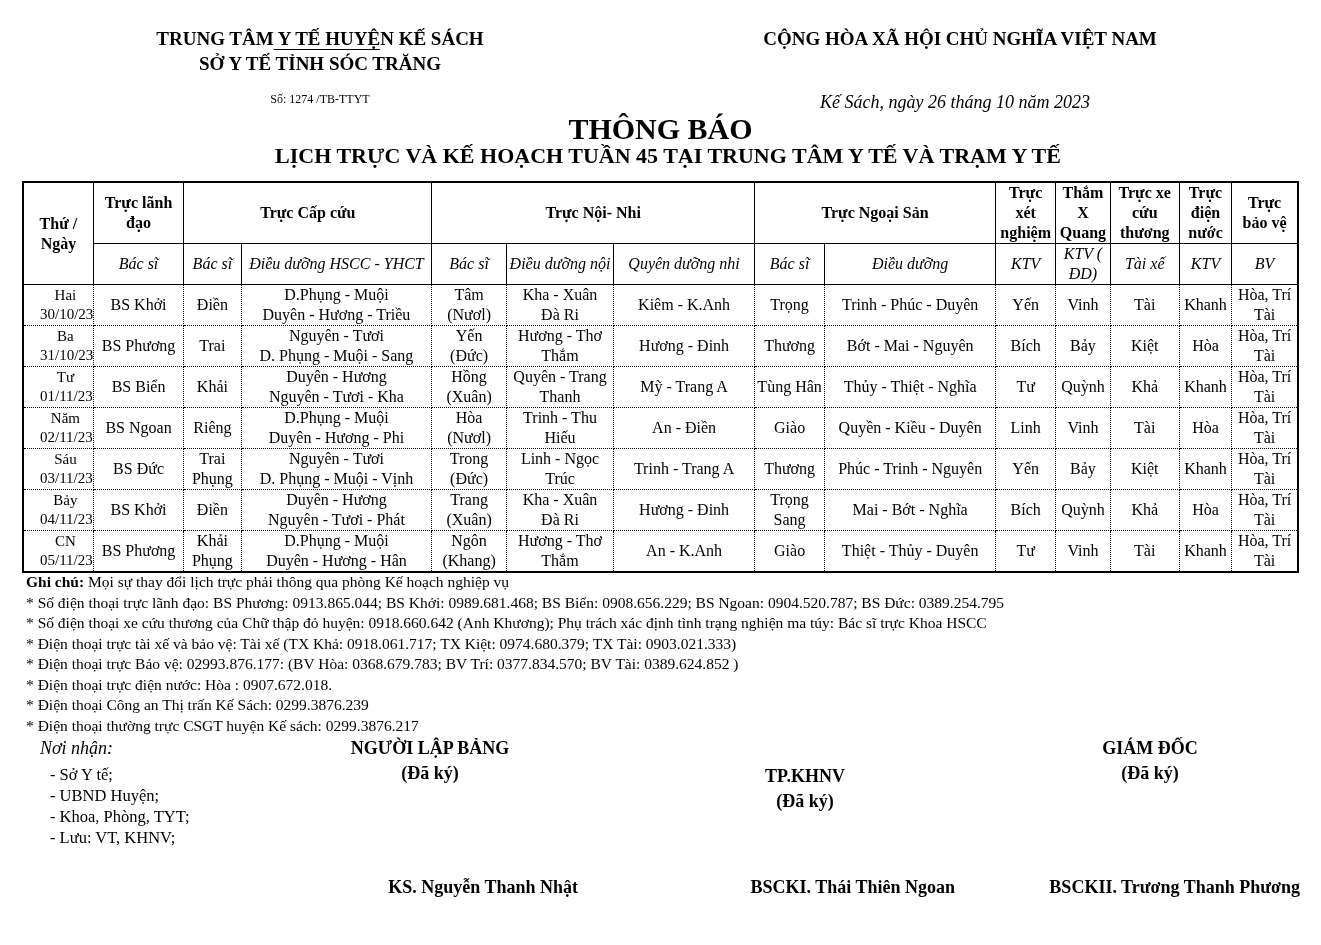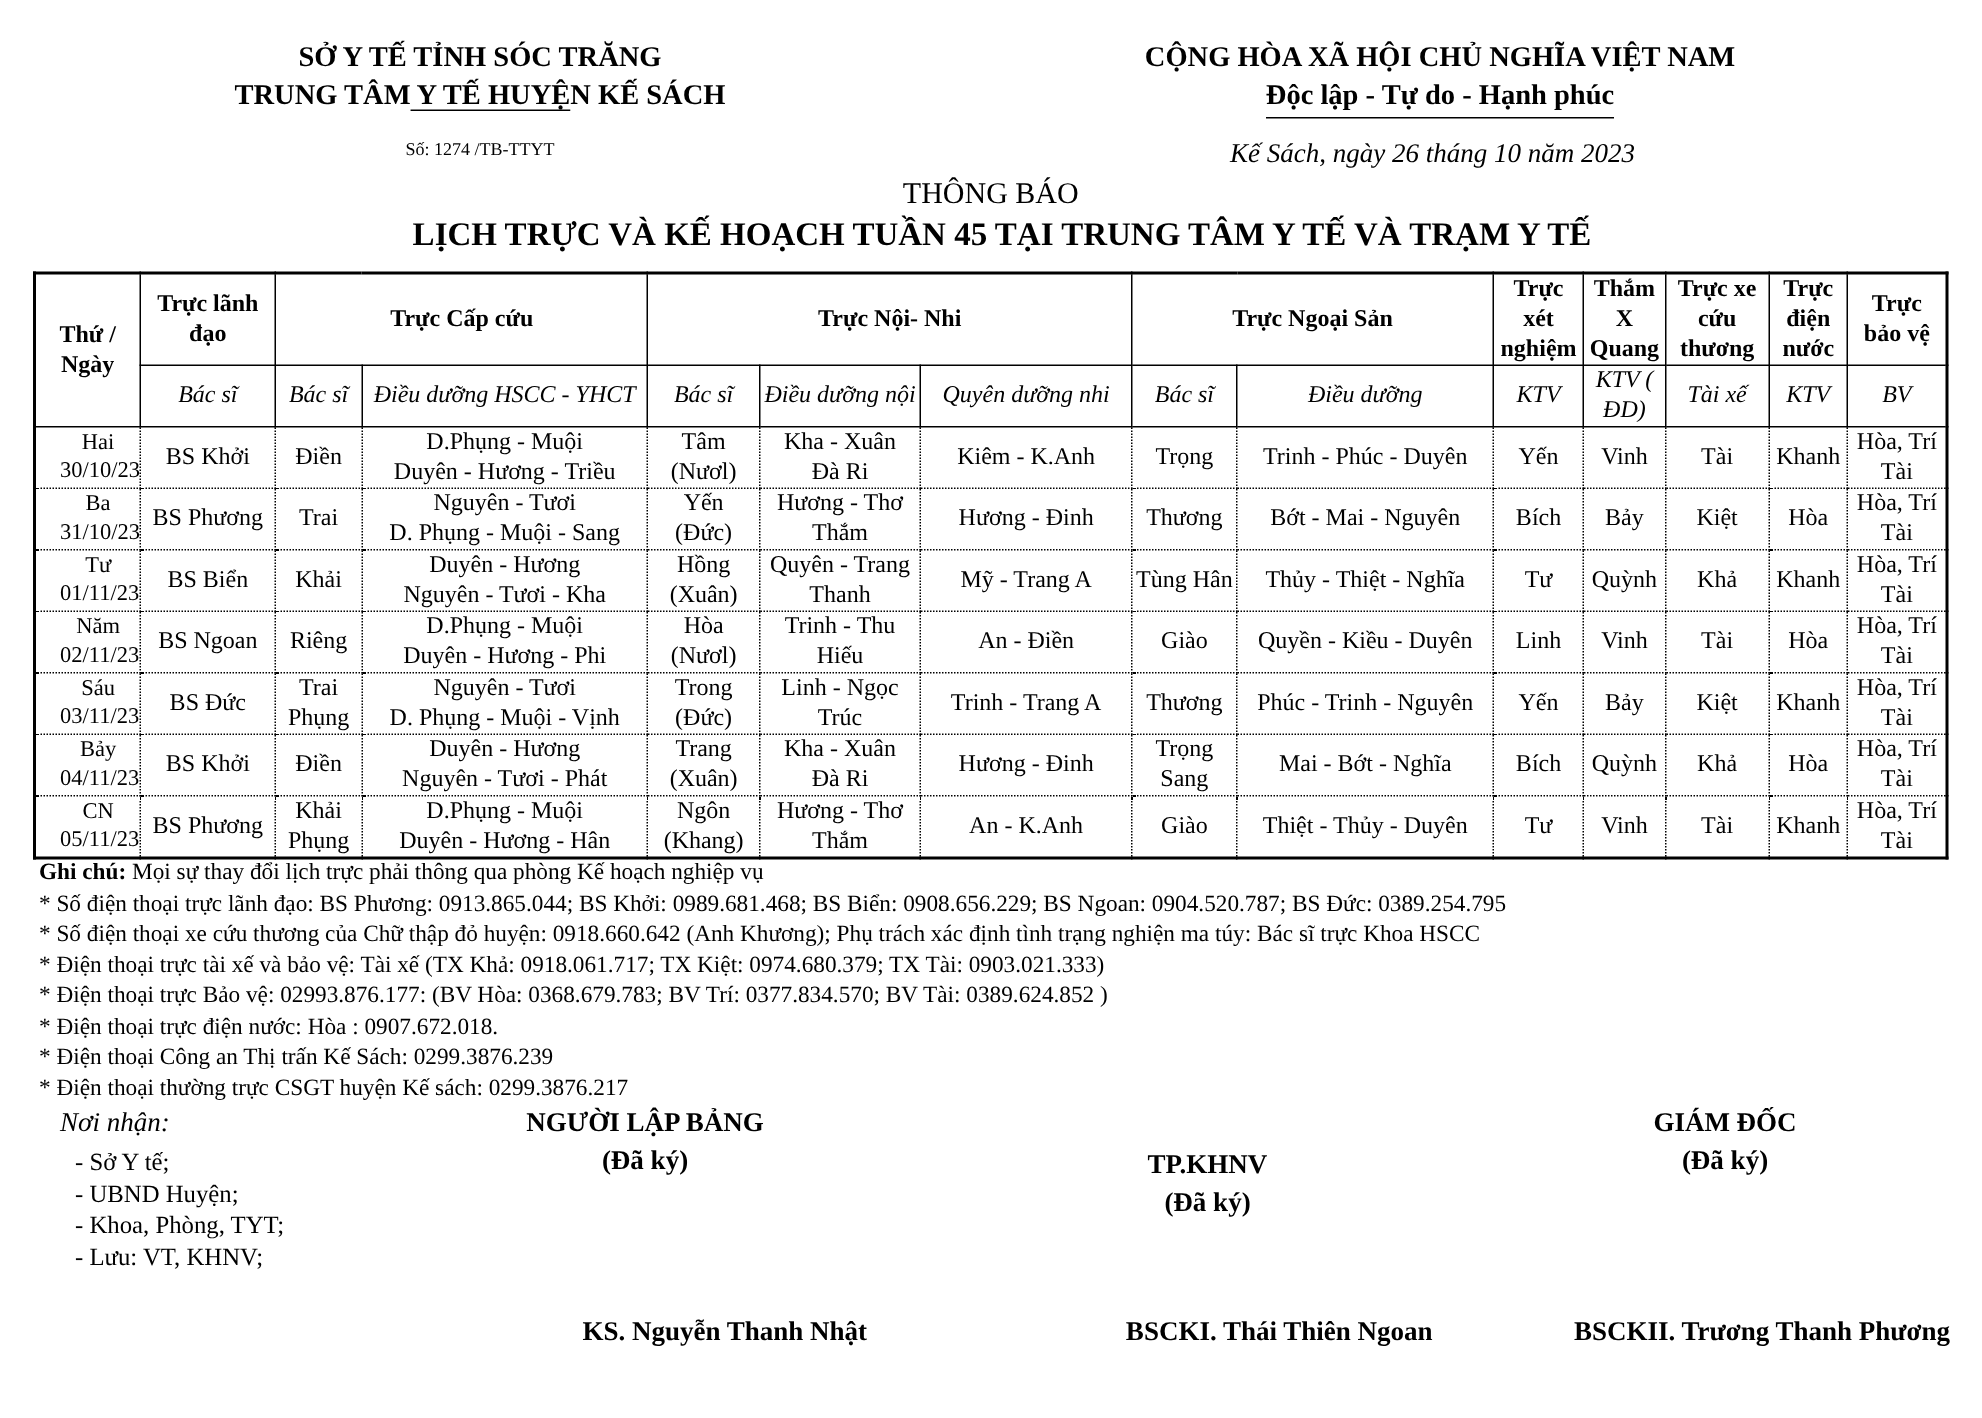--- a/index.html
+++ b/index.html
@@ -12,21 +12,21 @@
   .bold { font-weight: bold; }
 
   
   .hdr-left { left: 100px; width: 440px; top: 26px; }
   .hdr-right { left: 700px; width: 520px; top: 26px; }
   .hdr-line { font-size: 19px; line-height: 25px; font-weight: bold; }
   .ul-part { text-decoration: underline; text-underline-offset: 4px; }
   .motto { display: inline-block; border-bottom: 1.5px solid #000; padding-bottom: 2px; }
   .docno { left: 100px; width: 440px; top: 92px; font-size: 12px; }
   .place { left: 700px; width: 510px; top: 92px; font-size: 18px; font-style: italic; }
-  .title1 { left: 0; width: 1321px; top: 116px; font-size: 20px; font-weight: normal; line-height: 26px; }
+  .title1 { left: 0; width: 1321px; top: 116px; font-size: 30px; font-weight: bold; line-height: 26px; }
   .title2 { left: 0; width: 1336px; top: 143px; font-size: 22px; font-weight: bold; line-height: 26px; }
 
   
   table.sched {
     position: absolute; left: 22px; top: 181px; width: 1277px;
     border-collapse: collapse; table-layout: fixed;
     font-size: 16px; line-height: 20px;
   }
   table.sched th, table.sched td {
     text-align: center; vertical-align: middle; padding: 0 2px;
@@ -54,28 +54,27 @@
   .sig3 { left: 1010px; width: 280px; top: 736px; }
   .signame { font-size: 18px; font-weight: bold; top: 877px; text-align: right; }
   .sn1 { left: 278px; width: 300px; }
   .sn2 { left: 655px; width: 300px; }
   .sn3 { left: 1000px; width: 300px; }
 </style>
 </head>
 <body>
 
 <div class="abs hdr-left center">
+  <div class="hdr-line"><span>TRUNG TÂM</span><span class="ul-part"> Y TẾ HUYỆ</span><span>N KẾ SÁCH</span></div>
   <div class="hdr-line">SỞ Y TẾ TỈNH SÓC TRĂNG</div>
-  <div class="hdr-line"><span>TRUNG TÂM</span><span class="ul-part"> Y TẾ HUYỆ</span><span>N KẾ SÁCH</span></div>
 </div>
 <div class="abs docno center">Số: 1274 /TB-TTYT</div>
 
 <div class="abs hdr-right center">
   <div class="hdr-line">CỘNG HÒA XÃ HỘI CHỦ NGHĨA VIỆT NAM</div>
-  <div class="hdr-line"><span class="motto">Độc lập - Tự do - Hạnh phúc</span></div>
 </div>
 <div class="abs place center">Kế Sách, ngày 26 tháng 10 năm 2023</div>
 
 <div class="abs title1 center">THÔNG BÁO</div>
 <div class="abs title2 center">LỊCH TRỰC VÀ KẾ HOẠCH TUẦN 45 TẠI TRUNG TÂM Y TẾ VÀ TRẠM Y TẾ</div>
 
 <table class="sched">
   <colgroup>
     <col style="width:70px">
       <col style="width:90px">

